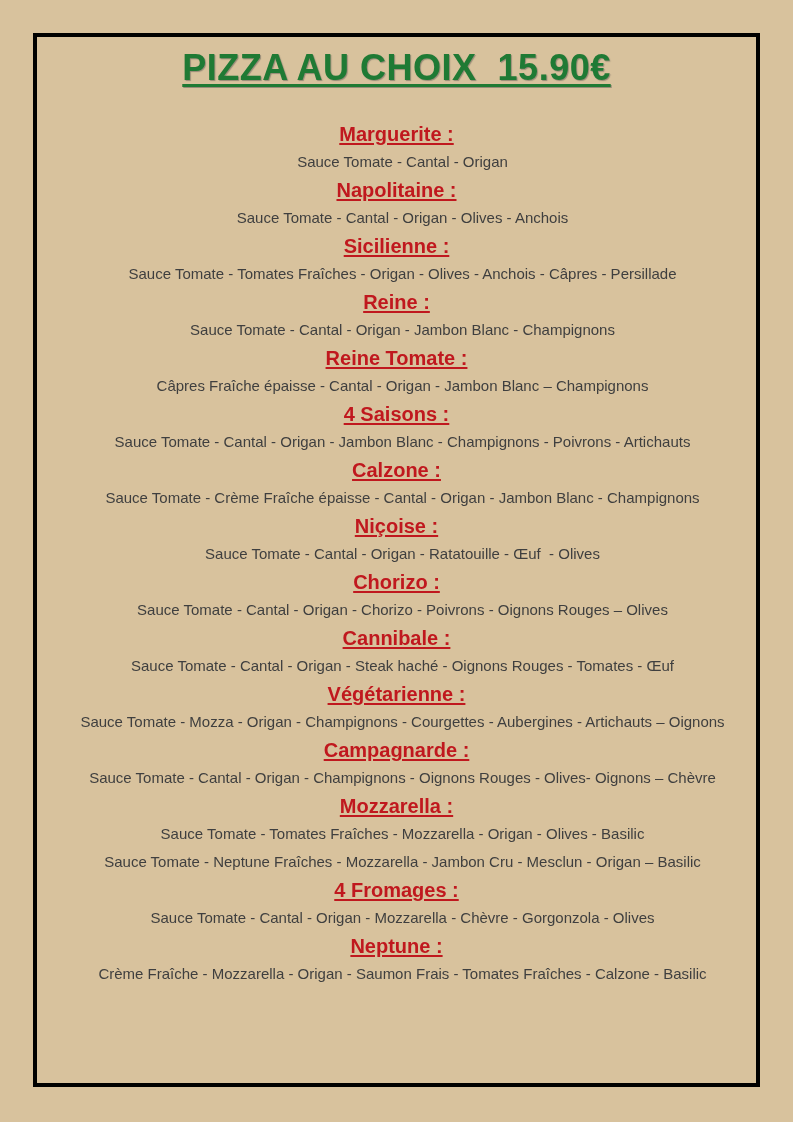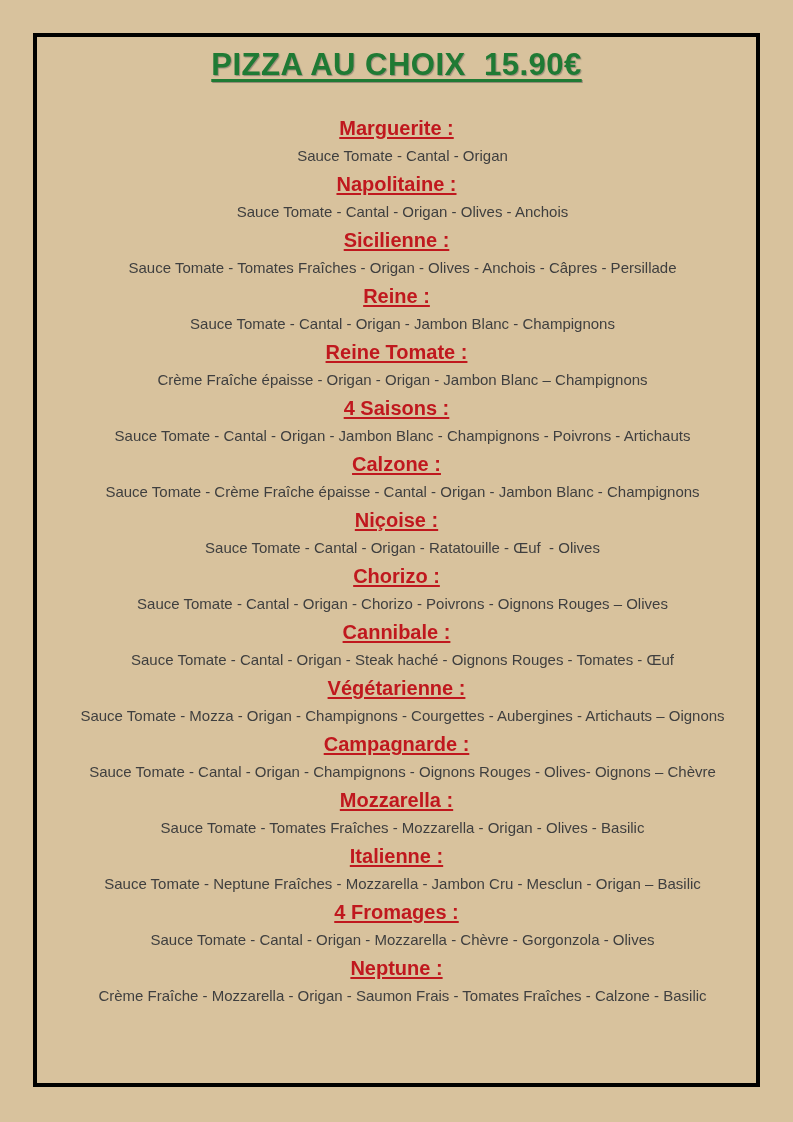--- a/index.html
+++ b/index.html
@@ -17,21 +17,21 @@
     left: 33px;
     top: 33px;
     width: 727px;
     height: 1054px;
     border: 4px solid #000000;
     background: #d8c29d;
   }
   .page-title {
     margin: 10px 0 0 0;
     text-align: center;
-    font-size: 31px;
+    font-size: 36px;
     font-weight: bold;
     letter-spacing: 0.5px;
     color: #1f7a34;
     text-decoration: underline;
     text-decoration-thickness: 2.5px;
     text-underline-offset: 4px;
     white-space: pre;
     text-shadow: 1px 1px 1px rgba(70,70,70,0.45);
   }
   .menu-items {
@@ -77,21 +77,21 @@
     <div class="item-ingredients">Sauce Tomate - Tomates Fraîches - Origan - Olives - Anchois - Câpres - Persillade</div>
   </div>
 
   <div class="menu-item">
     <div class="item-name">Reine :</div>
     <div class="item-ingredients">Sauce Tomate - Cantal - Origan - Jambon Blanc - Champignons</div>
   </div>
 
   <div class="menu-item">
     <div class="item-name">Reine Tomate :</div>
-    <div class="item-ingredients">Crème Fraîche épaisse - Origan - Origan - Jambon Blanc – Champignons</div>
+    <div class="item-ingredients">Câpres Fraîche épaisse - Cantal - Origan - Jambon Blanc – Champignons</div>
   </div>
 
   <div class="menu-item">
     <div class="item-name">4 Saisons :</div>
     <div class="item-ingredients">Sauce Tomate - Cantal - Origan - Jambon Blanc - Champignons - Poivrons - Artichauts</div>
   </div>
 
   <div class="menu-item">
     <div class="item-name">Calzone :</div>
     <div class="item-ingredients">Sauce Tomate - Crème Fraîche épaisse - Cantal - Origan - Jambon Blanc - Champignons</div>
@@ -121,21 +121,20 @@
     <div class="item-name">Campagnarde :</div>
     <div class="item-ingredients">Sauce Tomate - Cantal - Origan - Champignons - Oignons Rouges - Olives- Oignons – Chèvre</div>
   </div>
 
   <div class="menu-item">
     <div class="item-name">Mozzarella :</div>
     <div class="item-ingredients">Sauce Tomate - Tomates Fraîches - Mozzarella - Origan - Olives - Basilic</div>
   </div>
 
   <div class="menu-item">
-    <div class="item-name">Italienne :</div>
     <div class="item-ingredients">Sauce Tomate - Neptune Fraîches - Mozzarella - Jambon Cru - Mesclun - Origan – Basilic</div>
   </div>
 
   <div class="menu-item">
     <div class="item-name">4 Fromages :</div>
     <div class="item-ingredients">Sauce Tomate - Cantal - Origan - Mozzarella - Chèvre - Gorgonzola - Olives</div>
   </div>
 
   <div class="menu-item">
     <div class="item-name">Neptune :</div>

